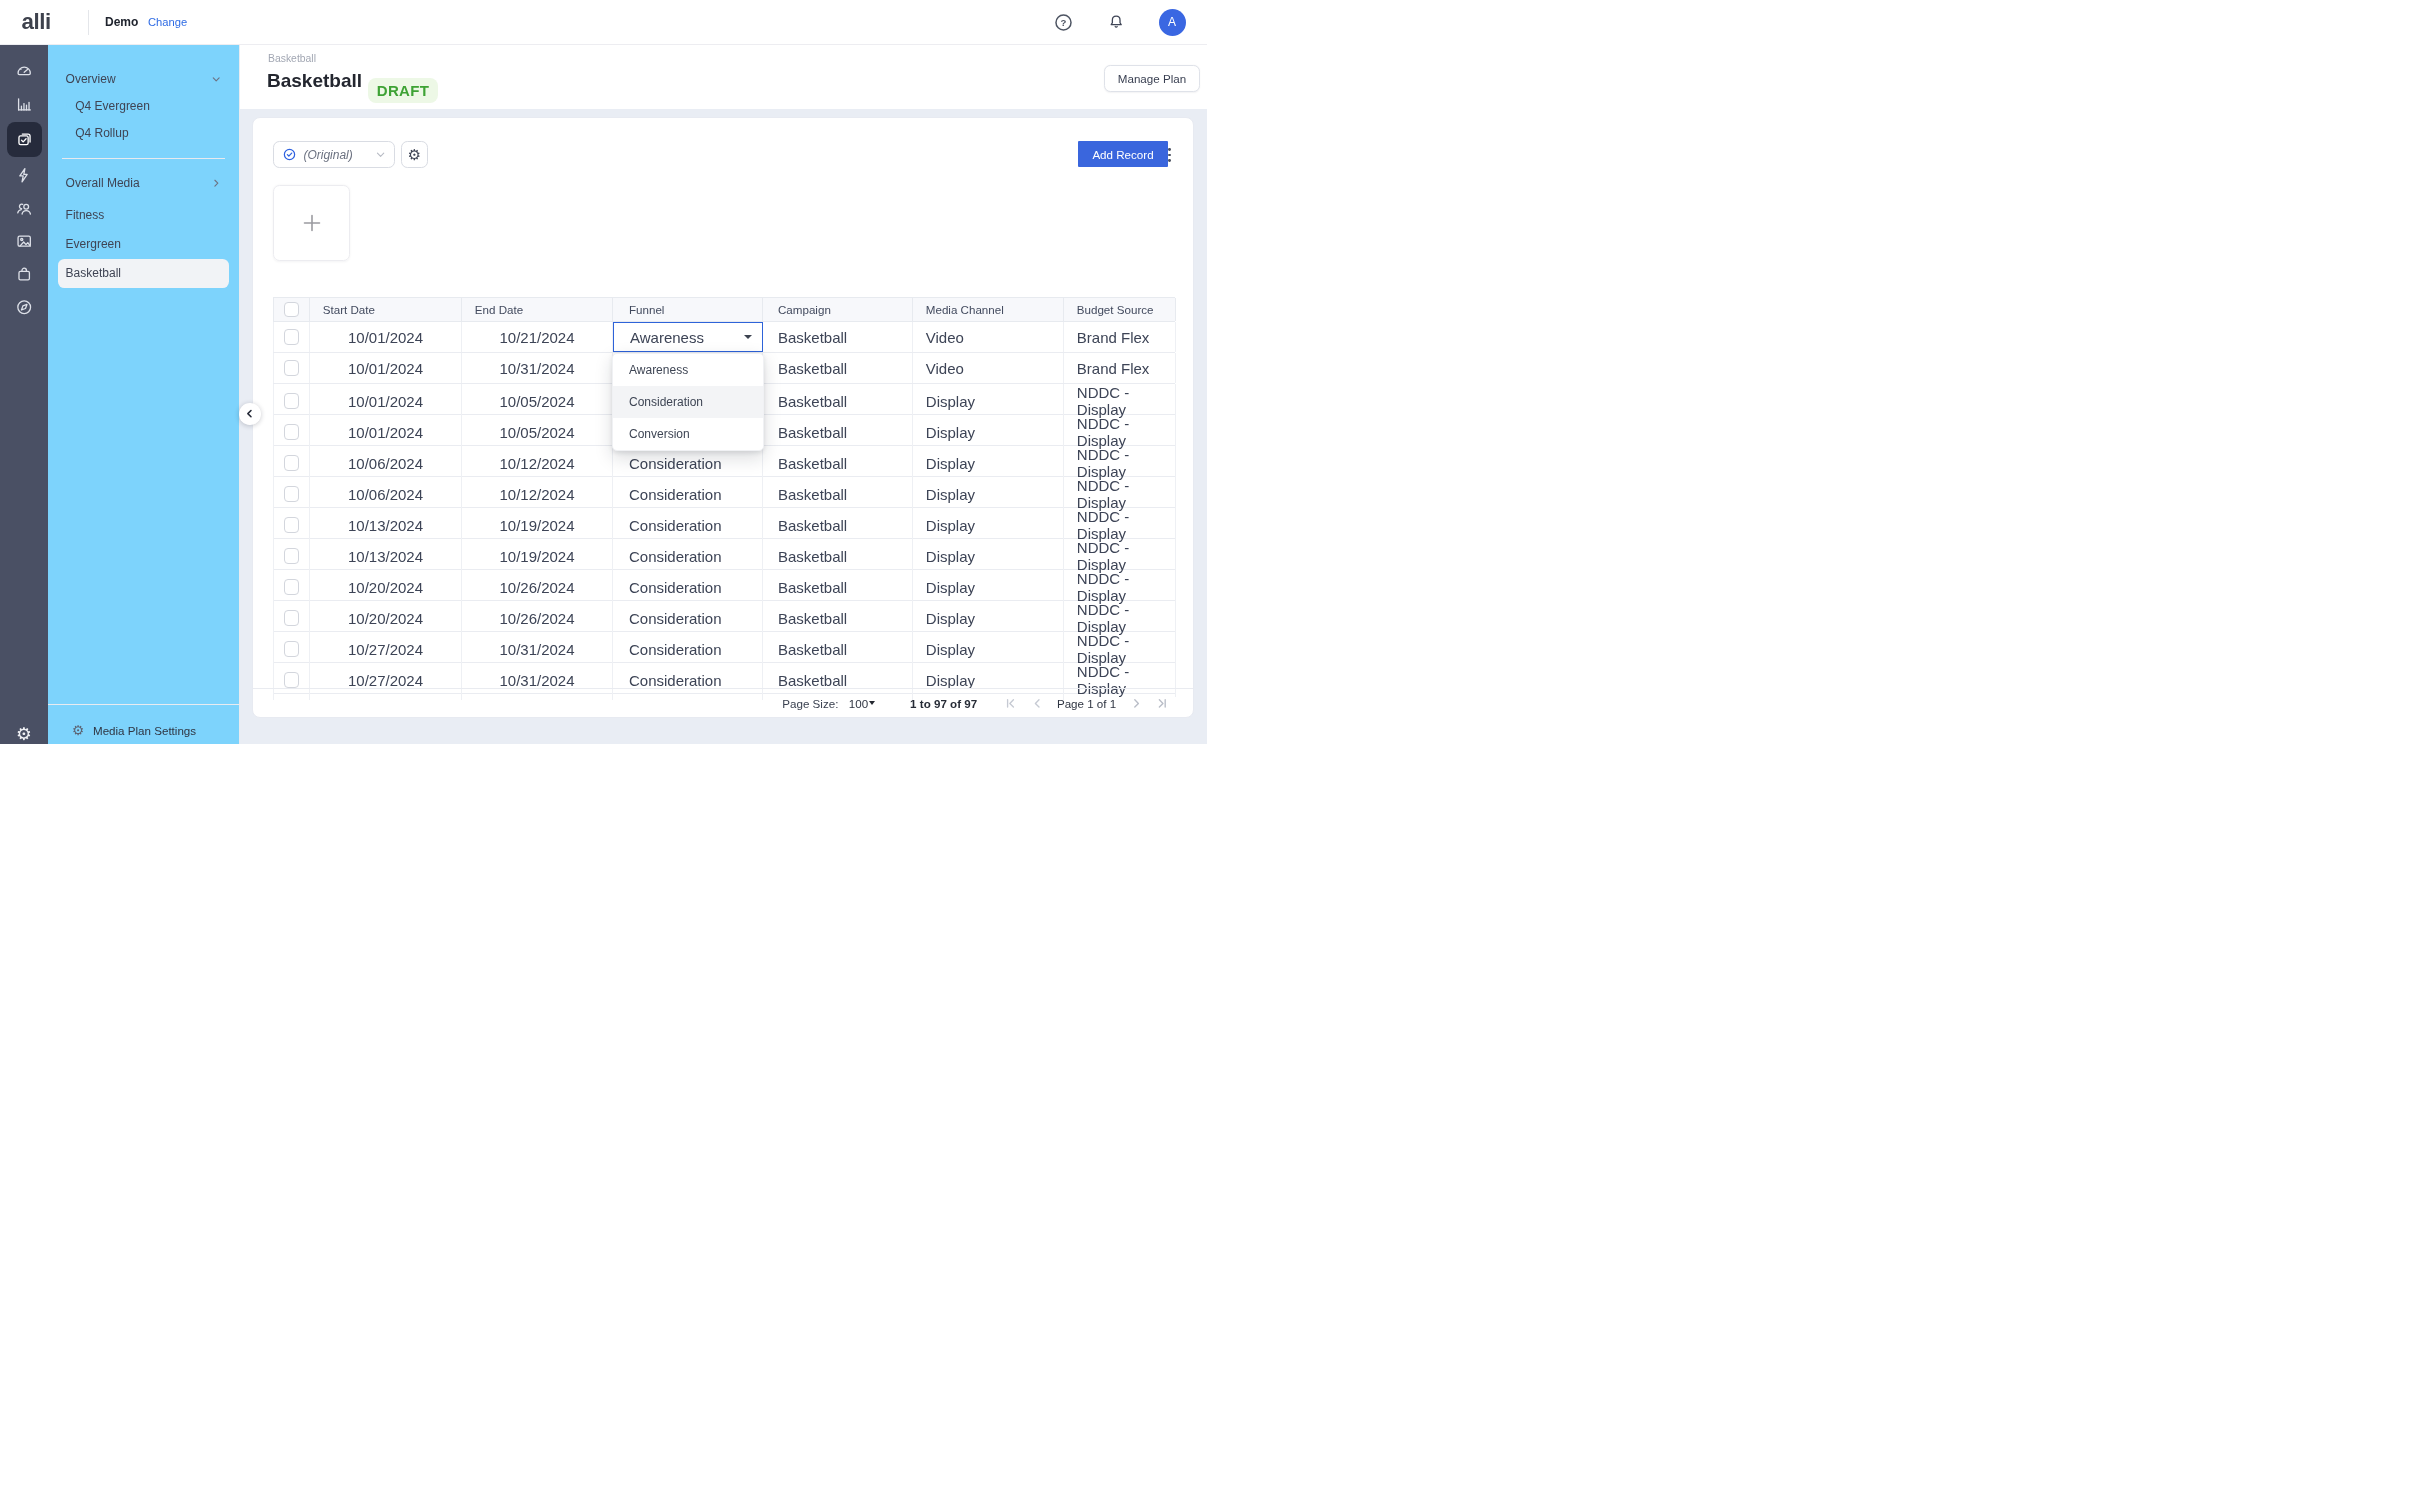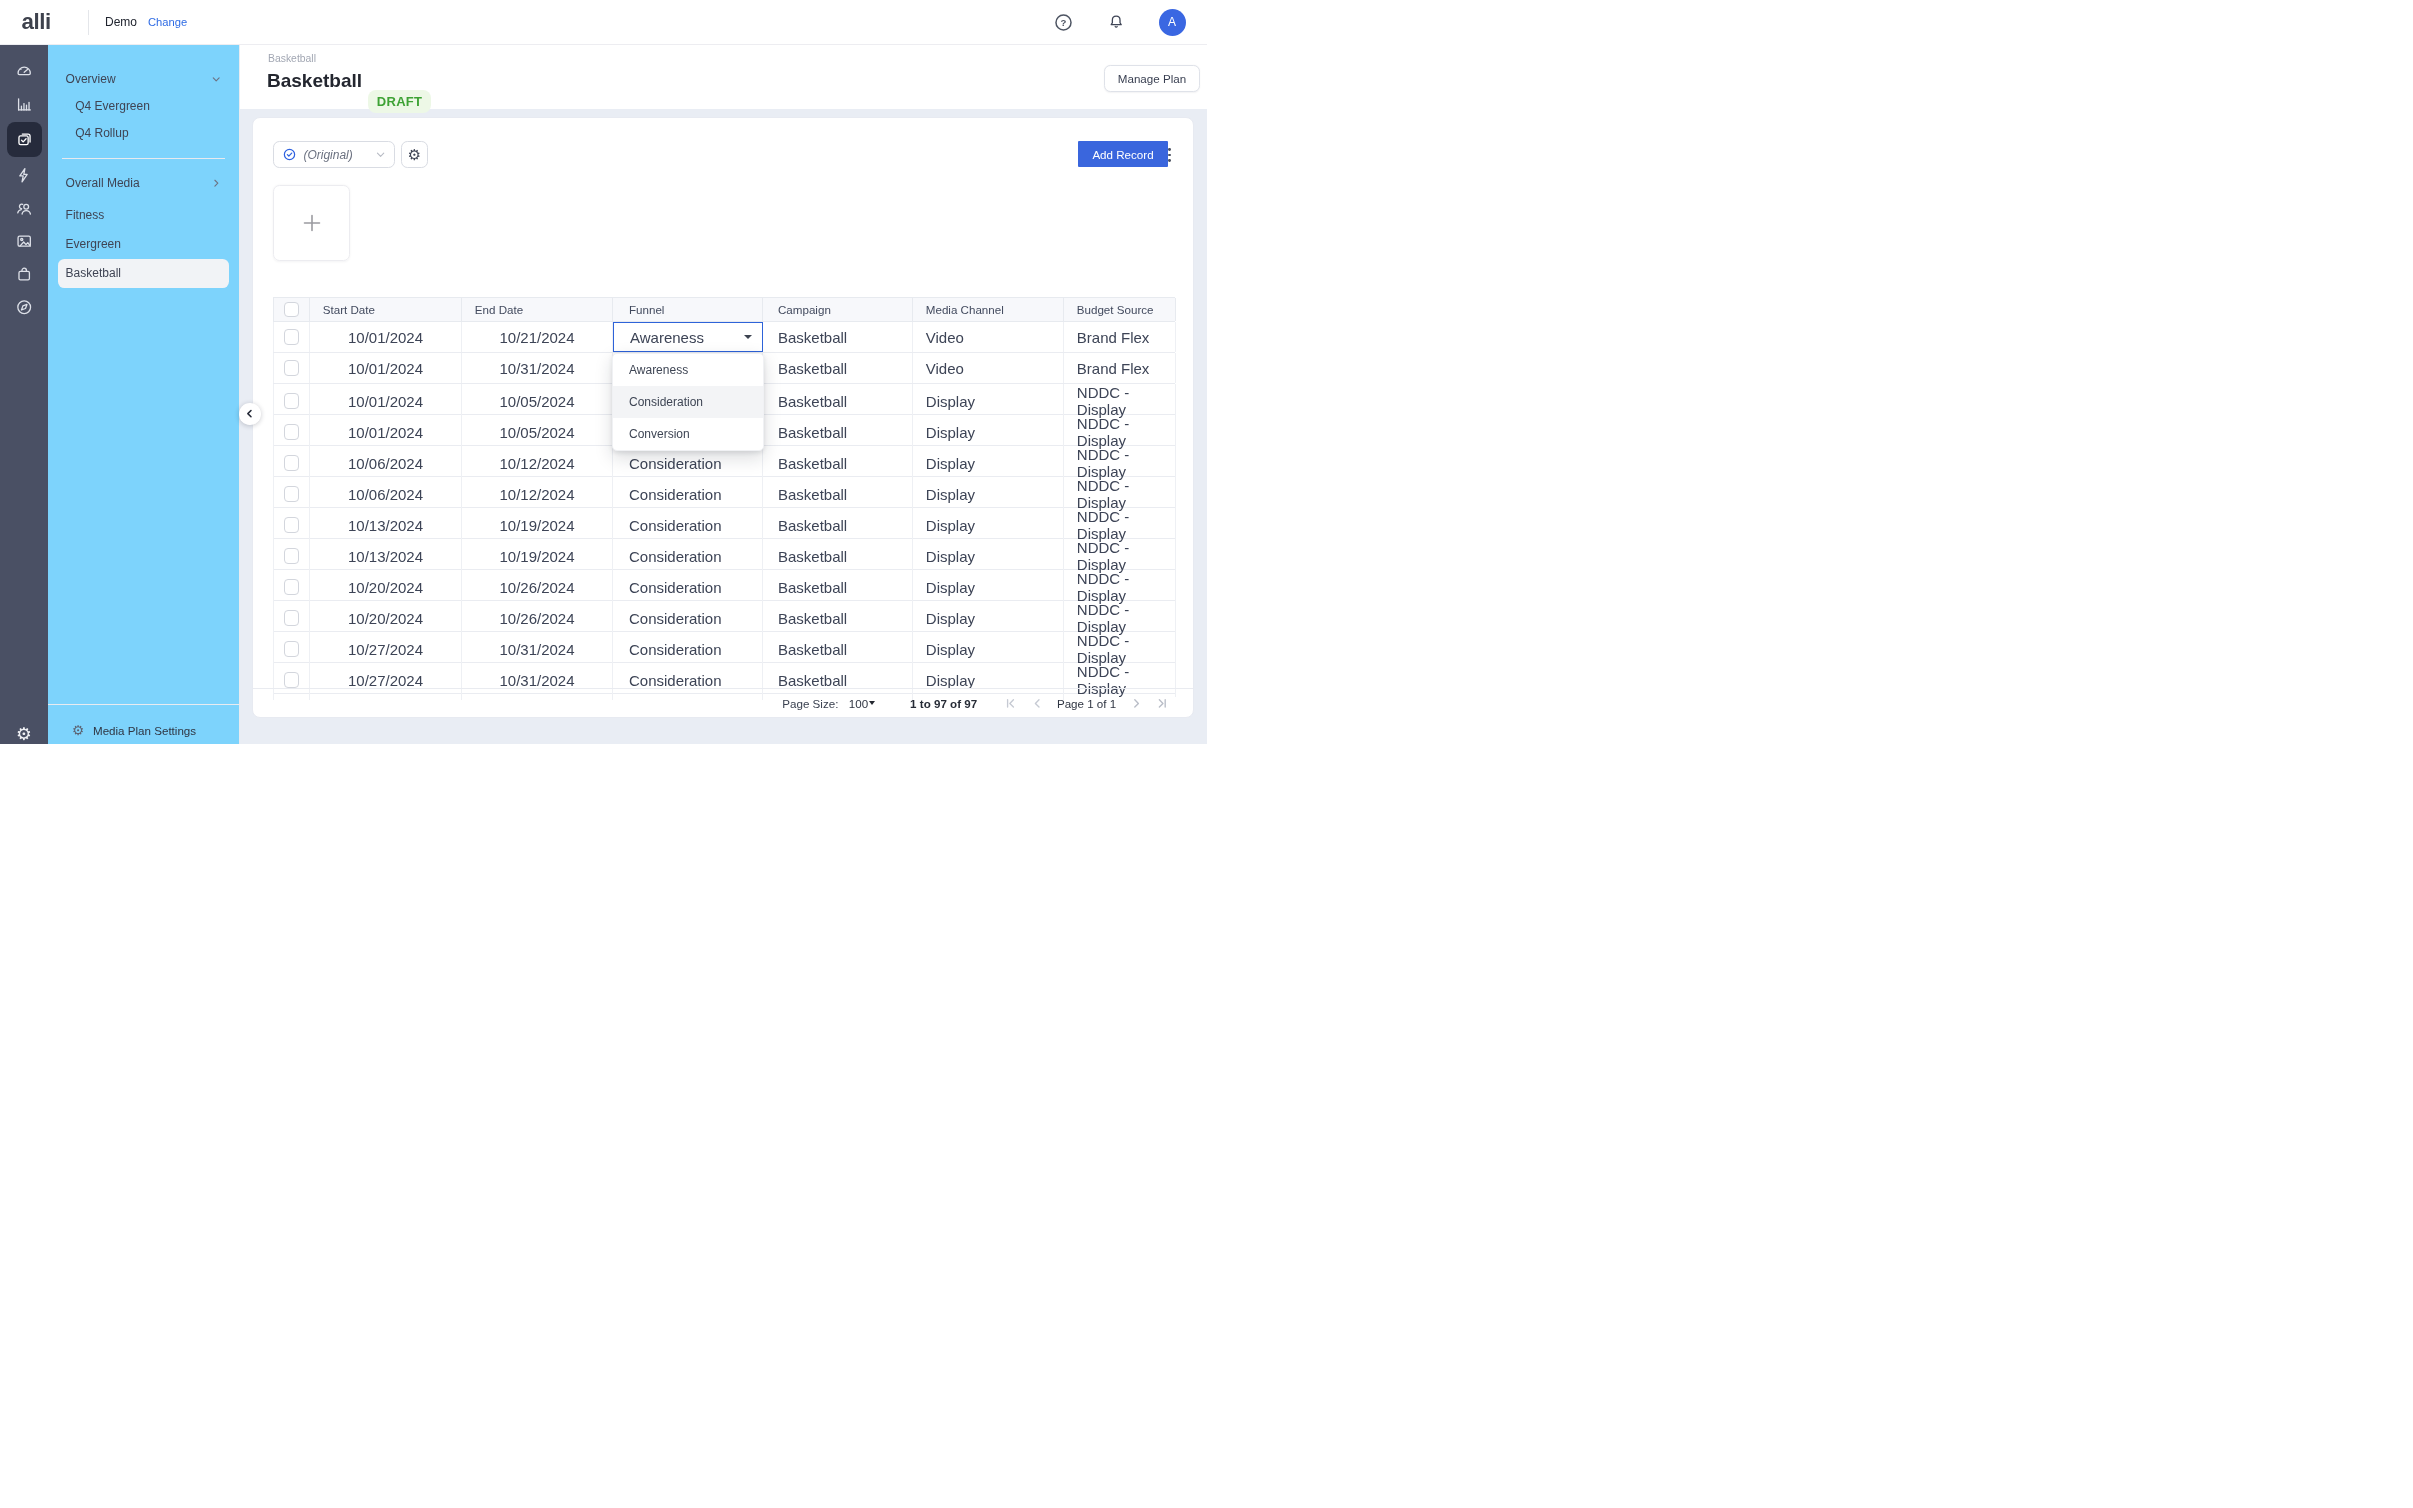--- a/index.html
+++ b/index.html
@@ -6,21 +6,21 @@
     -webkit-font-smoothing:antialiased;}
   .stage{position:relative;width:1207px;height:744px;overflow:hidden;background:#ffffff;}
   svg{display:block}
 
   
   .topbar{position:absolute;left:0;top:0;width:1207px;height:44px;background:#fff;
     border-bottom:0.8px solid #ededf1;z-index:40;display:flex;align-items:center;}
   .logo{position:absolute;left:21.5px;top:8.8px;font-size:22.3px;font-weight:700;color:#3e424d;
     letter-spacing:-0.4px;}
   .topbar-divider{position:absolute;left:88px;top:9.6px;width:0.8px;height:25px;background:#e4e6ea;}
-  .ws-name{position:absolute;left:105px;top:15px;font-size:12px;font-weight:400;color:#20242e;text-align:right;}
+  .ws-name{position:absolute;left:105px;top:15px;font-size:12px;font-weight:700;color:#20242e;text-align:right;}
   .ws-change{position:absolute;left:148px;top:16px;font-size:11.2px;font-weight:500;color:#2e6be4;cursor:pointer;}
   .top-right{position:absolute;right:21.5px;top:0;height:44px;display:flex;align-items:center;gap:32px;}
   .tr-iconbtn{width:21px;height:21px;display:flex;align-items:center;justify-content:center;cursor:pointer;}
   .avatar{width:27px;height:27px;border-radius:50%;background:#3a67e2;color:#fff;display:flex;
     align-items:center;justify-content:center;font-size:12px;font-weight:500;cursor:pointer;}
 
   
   .rail{position:absolute;left:0;top:44px;width:48px;height:710px;background:#4a5064;z-index:30;
     display:flex;flex-direction:column;align-items:center;padding-top:10.4px;box-sizing:border-box;}
   .rail-btn{width:35px;height:33px;display:flex;align-items:center;justify-content:center;
@@ -44,21 +44,21 @@
     gap:8.8px;padding-left:24px;box-sizing:border-box;font-size:11.6px;color:#2f3542;cursor:pointer;}
   .sb-footer .gear-glyph{font-size:13.6px;color:#5c6372;font-family:"DejaVu Sans",sans-serif;}
   .collapse-btn{position:absolute;left:239px;top:403px;width:21.5px;height:21.5px;border-radius:50%;
     background:#fff;box-shadow:0 0.8px 4.8px rgba(20,25,40,.22);z-index:35;display:flex;align-items:center;
     justify-content:center;cursor:pointer;color:#252a38;}
 
   
   .main-bg{position:absolute;left:240px;top:109px;width:967px;height:645px;background:#e9edf4;z-index:1;}
   .breadcrumb{position:absolute;left:268px;top:53px;font-size:10.4px;color:#a2a7b3;z-index:5;}
   .page-title{position:absolute;left:267px;top:70px;font-size:19px;font-weight:700;color:#23262f;z-index:5;}
-  .draft-badge{position:absolute;left:368px;top:90px;background:#edf8e6;color:#3ea235;font-size:13px;
+  .draft-badge{position:absolute;left:368px;top:78px;background:#edf8e6;color:#3ea235;font-size:15px;
     font-weight:700;letter-spacing:0.3px;padding:4px 8.8px;border-radius:8px;z-index:5;}
   .manage-btn{position:absolute;left:1104px;top:65px;height:25px;padding:0 12.8px;background:#fff;
     border:0.8px solid #dfe2e9;border-radius:6.4px;font-size:11.6px;font-weight:500;color:#3a4052;
     display:flex;align-items:center;z-index:5;box-shadow:0 0.8px 1.6px rgba(16,24,40,.05);cursor:pointer;}
 
   
   .card{position:absolute;left:252px;top:117px;width:942px;height:601px;background:#fff;
     border:0.8px solid #e7eaf1;border-radius:8px;z-index:2;box-sizing:border-box;}
 
   .version-select{position:absolute;left:20px;top:23px;width:122px;height:27px;border:0.8px solid #d9dce3;

